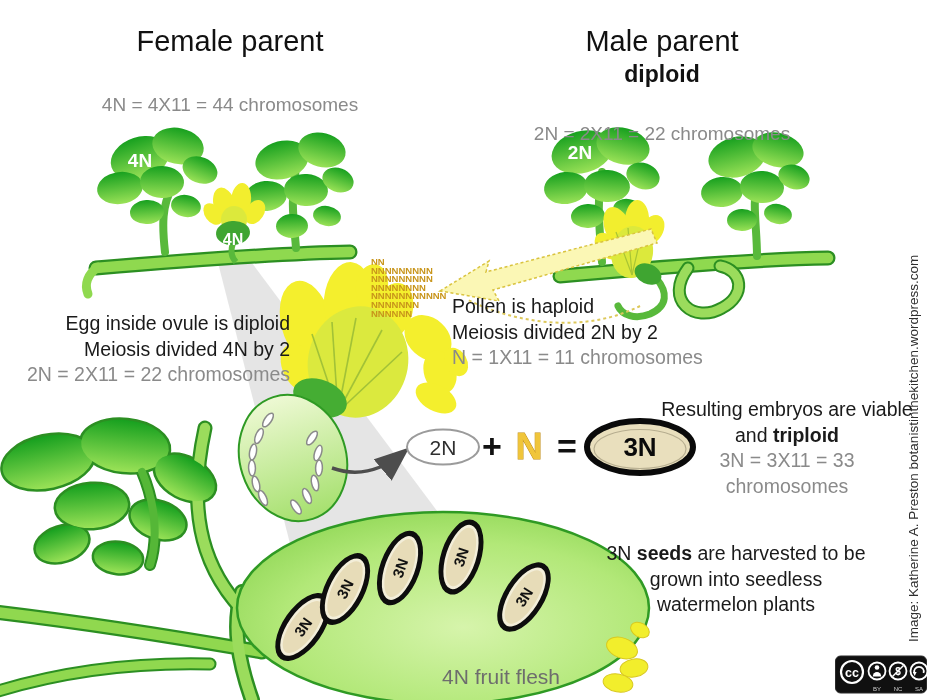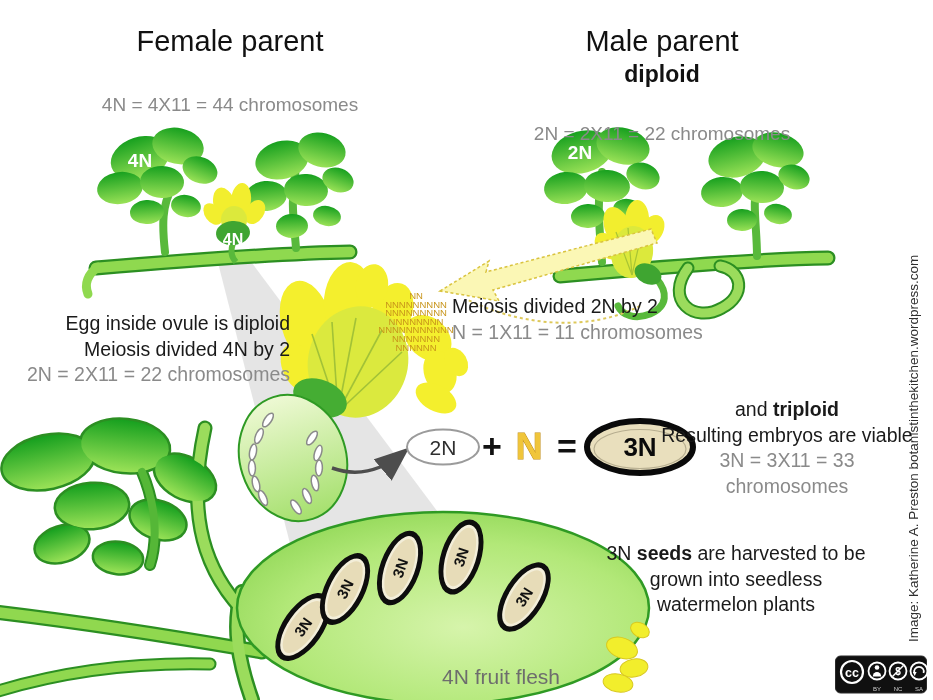--- a/index.html
+++ b/index.html
@@ -11,22 +11,22 @@
   .t1{font-size:29px;color:#111;}
   .t2{font-size:23px;font-weight:bold;color:#111;line-height:1.25;}
   .t3{font-size:19px;color:#8a8a8a;line-height:1.35;margin-top:32px;}
   .body-black{font-size:19.5px;color:#1a1a1a;}
   .body-gray{font-size:19.5px;color:#8a8a8a;}
   .egg-block{left:2px;top:311px;width:288px;text-align:right;}
   .pollen-block{left:452px;top:294px;width:300px;text-align:left;}
   .embryo-block{left:642px;top:397px;width:290px;text-align:center;}
   .seeds-block{left:575px;top:541px;width:322px;text-align:center;}
   .fruit-label{left:340px;top:663px;width:220px;text-align:right;font-size:21px;color:#6d6d6d;}
-  .pollen-grains{left:371px;top:292px;width:90px;text-align:center;
-      font-size:9.5px;font-weight:normal;color:#c8951b;line-height:8.6px;letter-spacing:0px;}
+  .pollen-grains{left:371px;top:258px;width:90px;text-align:left;
+      font-size:9.5px;font-weight:bold;color:#c8951b;line-height:8.6px;letter-spacing:0px;}
   .credit{left:905px;top:642px;width:465px;transform:rotate(-90deg);transform-origin:0 0;
       font-size:13.5px;color:#2e2e2e;white-space:nowrap;}
   .cc-badge{position:absolute;left:834px;top:652px;}
   b{font-weight:bold;}
 </style>
 </head>
 <body>
 
 <svg id="scene" viewBox="0 0 933 700">
   <defs>
@@ -279,37 +279,38 @@
   <div class="t3">2N = 2X11 = 22 chromosomes</div>
 </div>
 
 <div class="txt egg-block">
   <div class="body-black">Egg inside ovule is diploid</div>
   <div class="body-black">Meiosis divided 4N by 2</div>
   <div class="body-gray">2N = 2X11 = 22 chromosomes</div>
 </div>
 
 <div class="txt pollen-block">
+  <div class="body-black">Pollen is haploid</div>
   <div class="body-black">Meiosis divided 2N by 2</div>
   <div class="body-gray">N = 1X11 = 11 chromosomes</div>
 </div>
 
 <div class="txt pollen-grains">
   <div>NN</div>
   <div>NNNNNNNNN</div>
   <div>NNNNNNNNN</div>
   <div>NNNNNNNN</div>
   <div>NNNNNNNNNNN</div>
   <div>NNNNNNN</div>
   <div>NNNNNN</div>
 </div>
 
 <div class="txt embryo-block">
+  <div class="body-black">Resulting embryos are viable</div>
   <div class="body-black"><span>and </span><b>triploid</b></div>
-  <div class="body-black">Resulting embryos are viable</div>
   <div class="body-gray">3N = 3X11 = 33</div>
   <div class="body-gray">chromosomes</div>
 </div>
 
 <div class="txt seeds-block">
   <div class="body-black"><span>3N </span><b>seeds</b><span> are harvested to be</span></div>
   <div class="body-black">grown into seedless</div>
   <div class="body-black">watermelon plants</div>
 </div>
 

